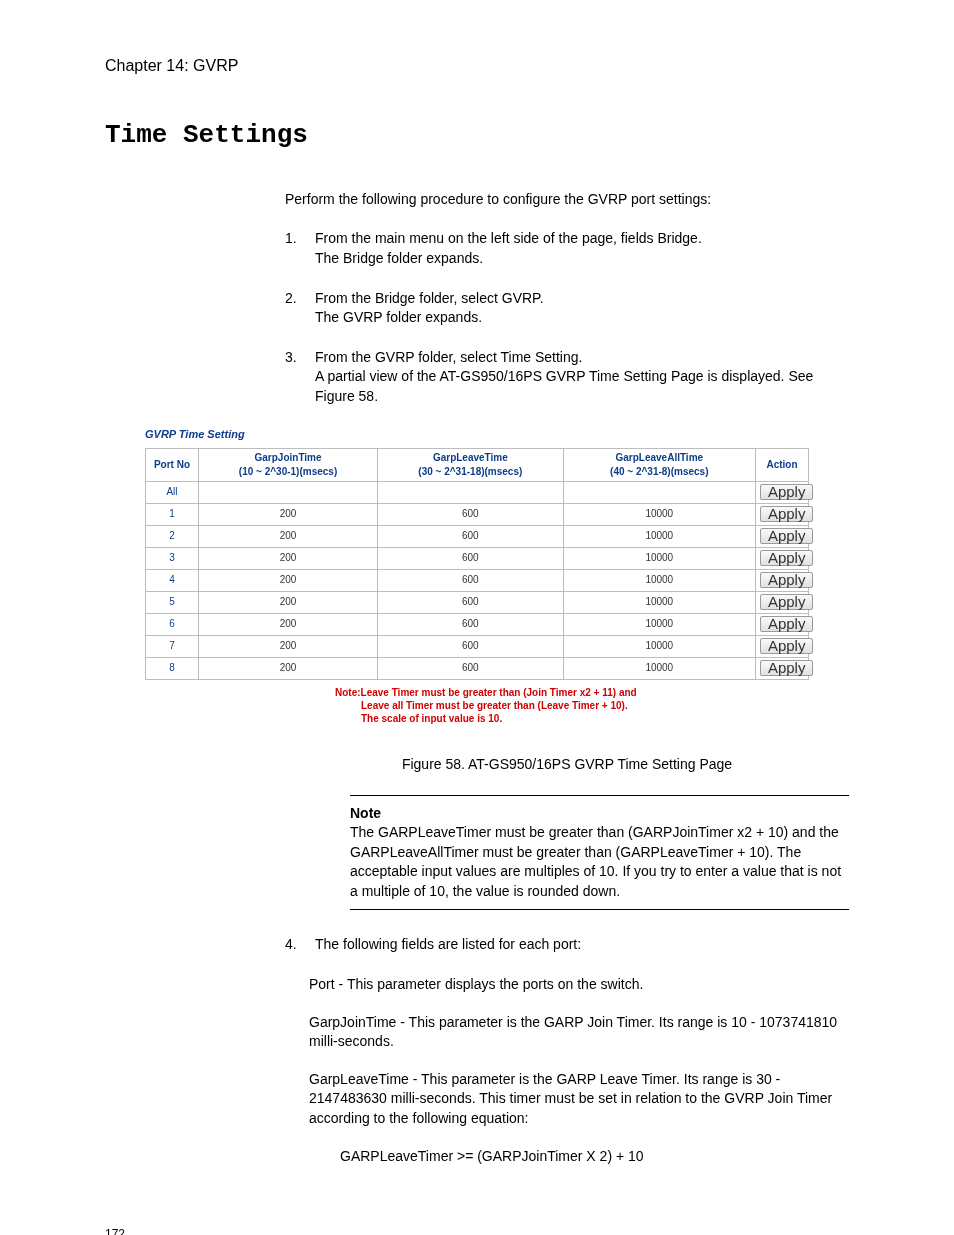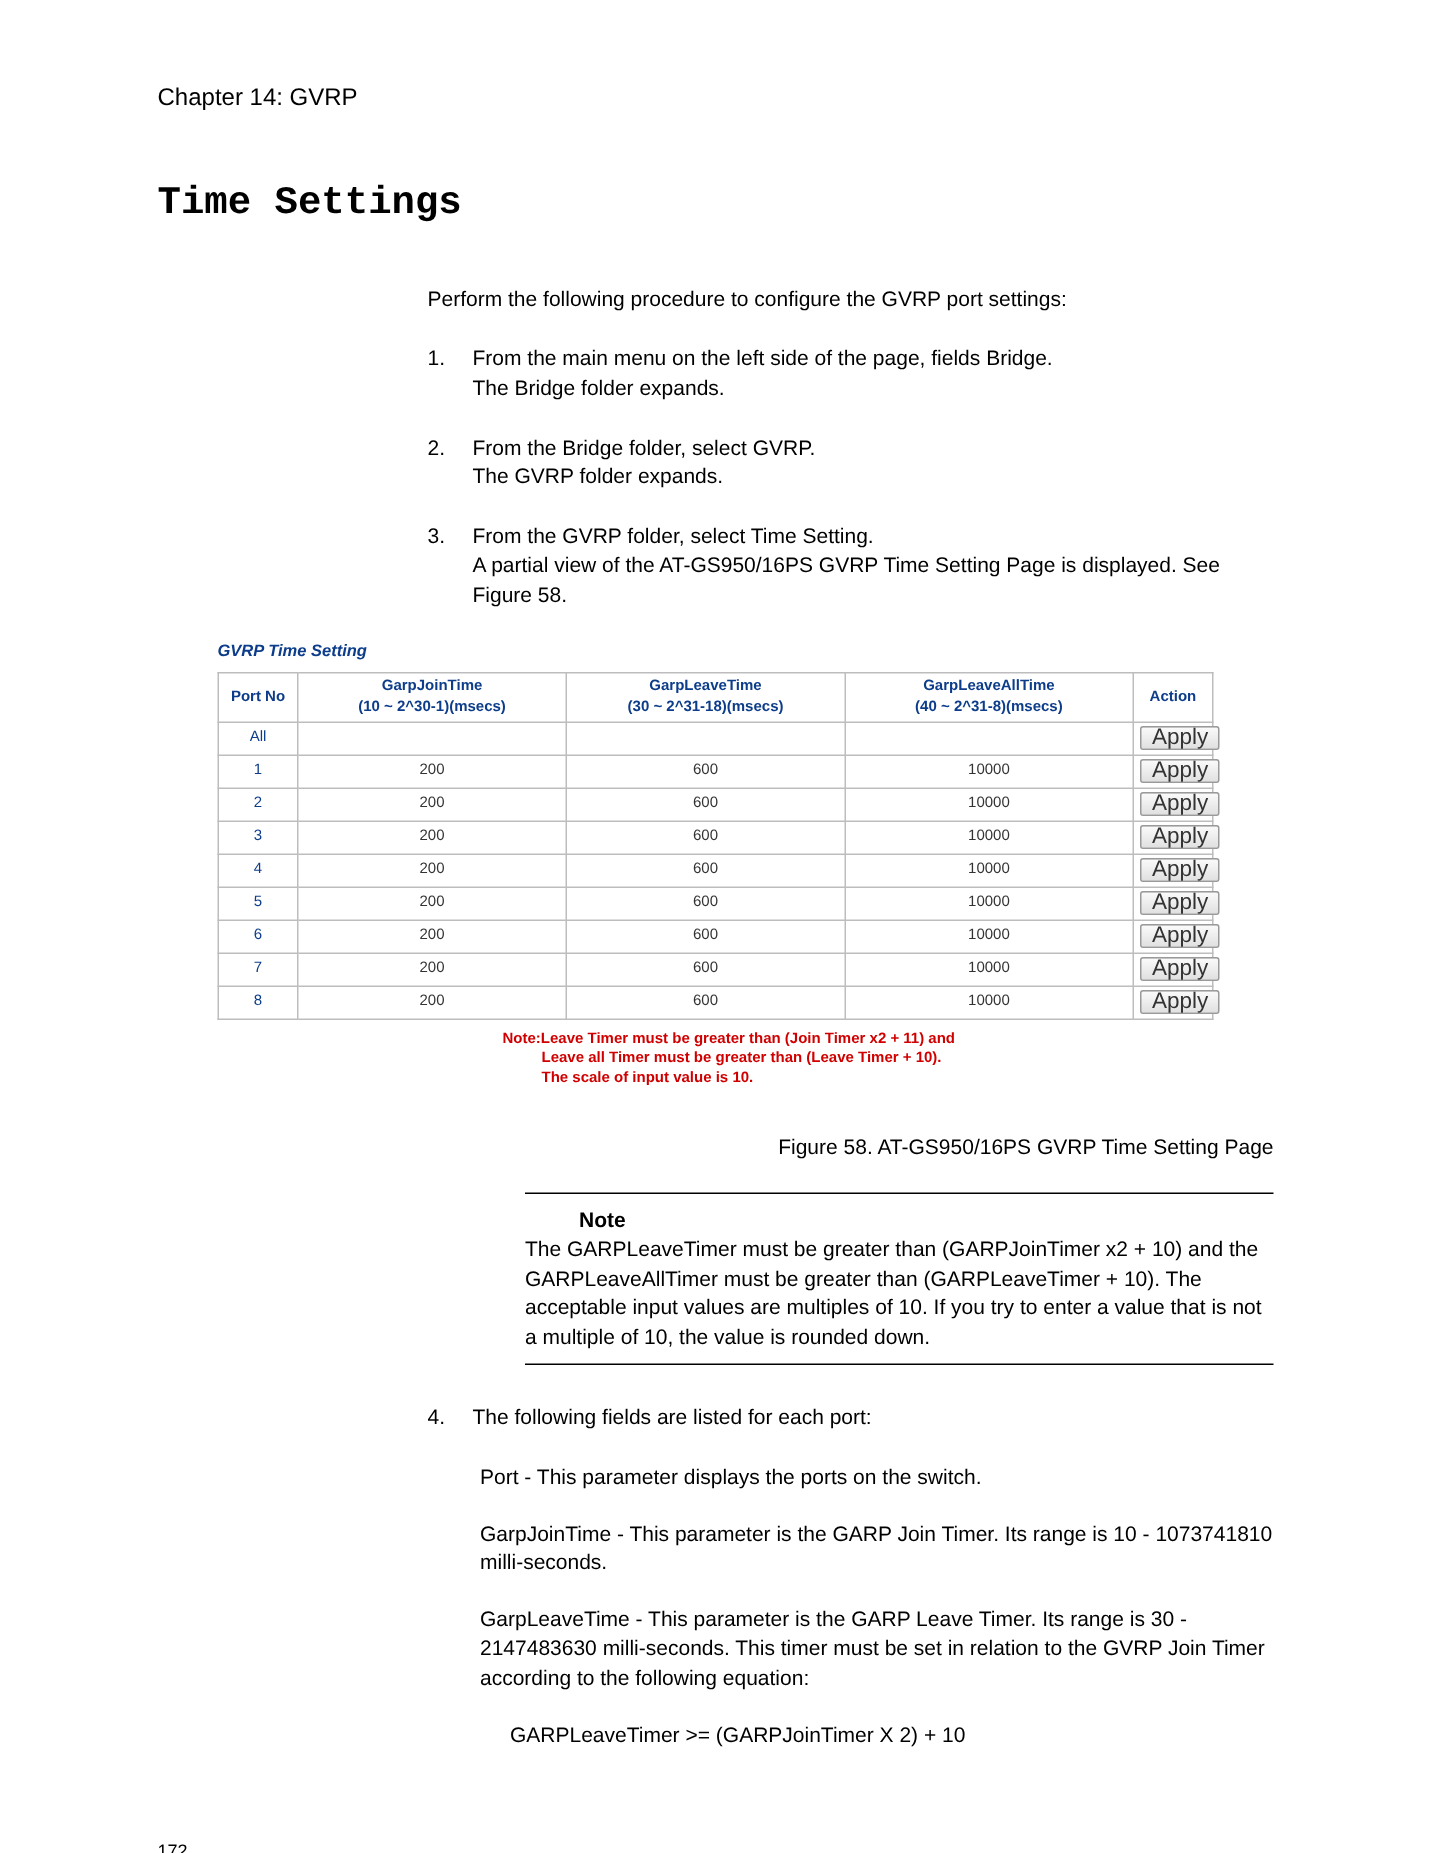--- a/index.html
+++ b/index.html
@@ -85,37 +85,37 @@
 
     .red-note {
       color: #d00000;
       font-weight: bold;
       font-size: 10px;
       margin: 6px 0 0 190px;
       line-height: 1.3;
     }
 
     .fig-caption {
-      text-align: right;
+      text-align: center;
       margin: 30px 0 20px 0;
     }
 
     .note-box {
       margin-left: 245px;
       margin-bottom: 25px;
     }
     .note-hr {
       border: none;
       border-top: 1px solid #000;
       margin: 0 0 8px 0;
     }
-    .note-title { font-weight: bold; margin-left: 36px; }
+    .note-title { font-weight: bold; }
 
     .sub-indent {
-      margin-left: 35px;
+      margin-left: 24px;
       margin-bottom: 18px;
     }
     .sub-sub-indent {
       margin-left: 55px;
       margin-bottom: 18px;
     }
 
     .page-num {
       font-size: 12px;
       margin-top: 60px;

